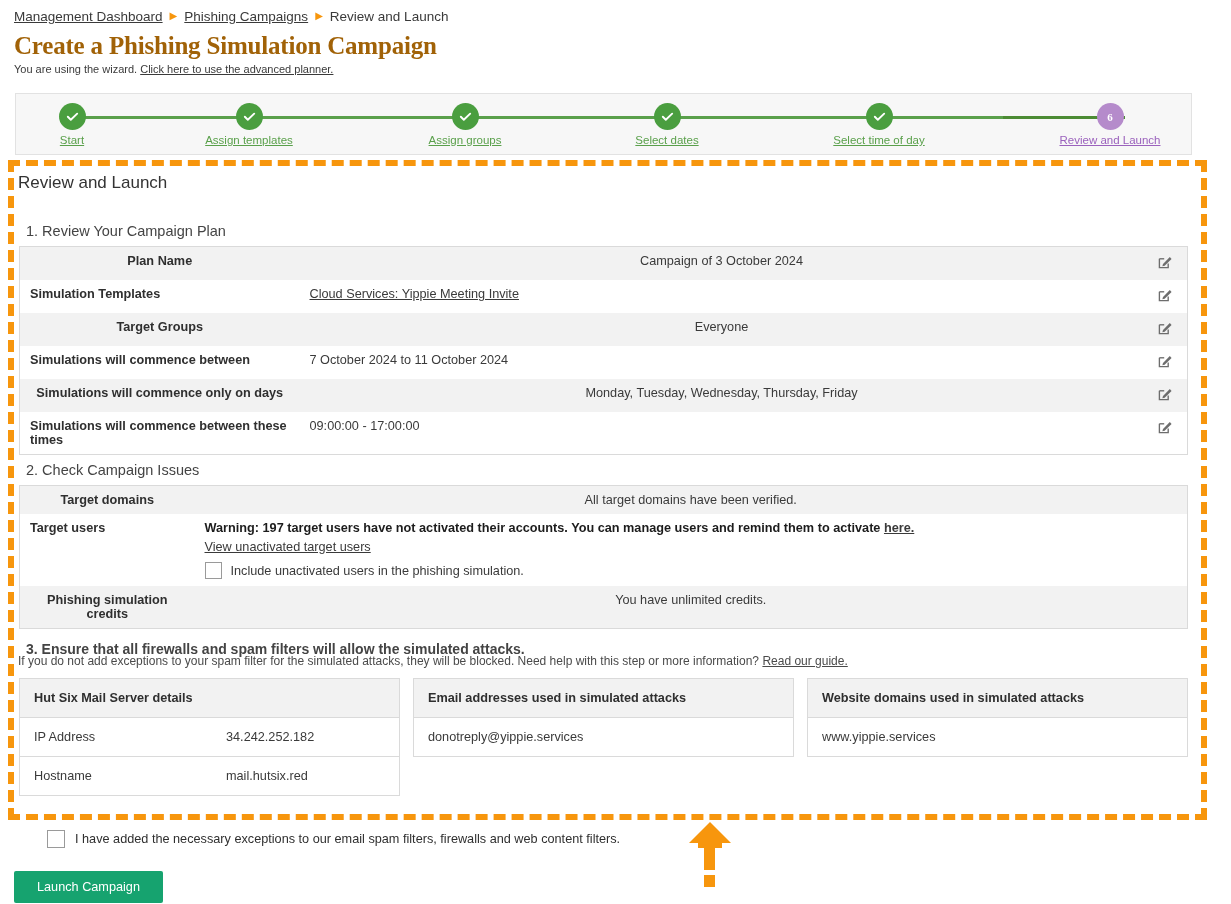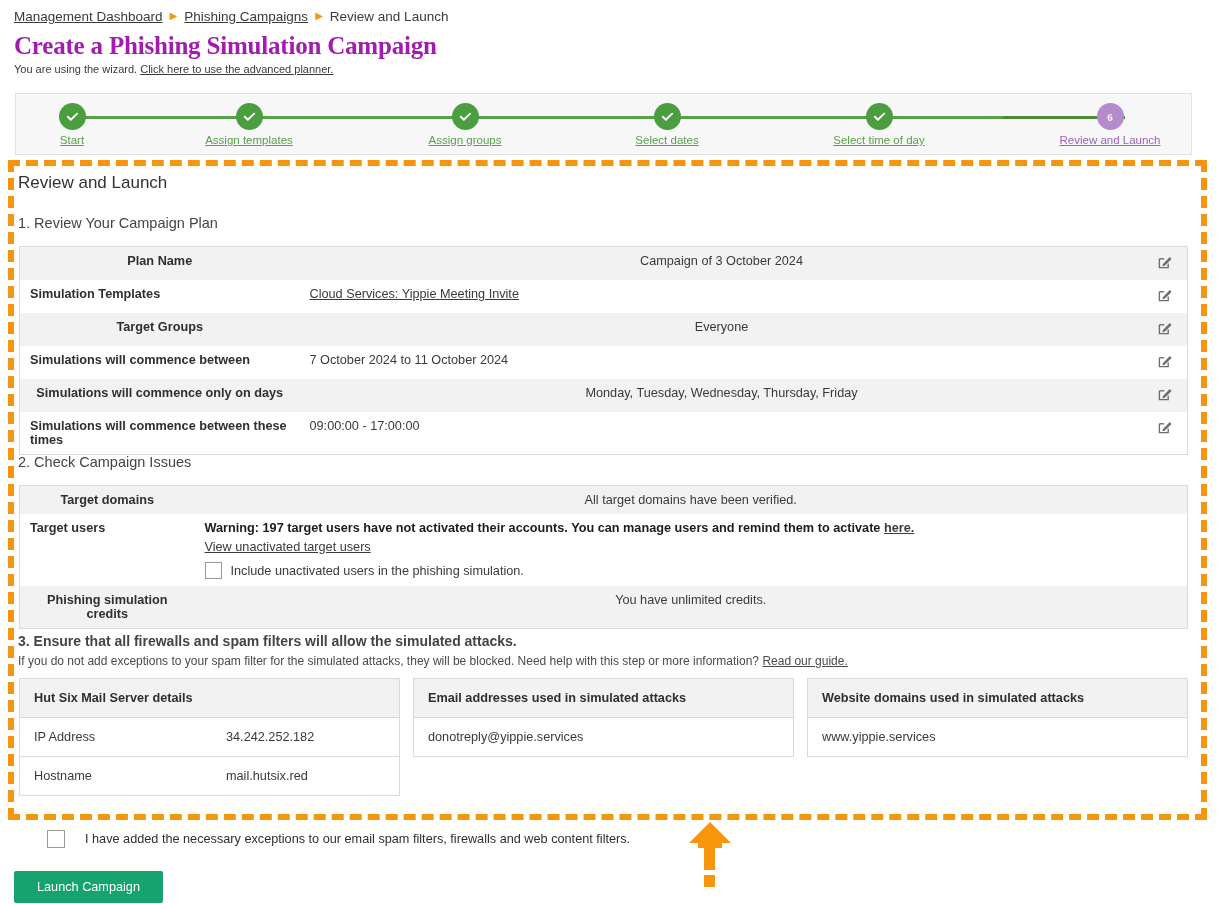--- a/index.html
+++ b/index.html
@@ -27,21 +27,21 @@
   .crumb-current { color: #3a3a3a; }
   .crumb-sep {
     color: #f7960d; font-size: 10px; line-height: 1;
     display: inline-block; transform: translateY(-1px);
   }
 
   
   .page-title {
     position: absolute; left: 14px; top: 32px;
     font-family: "Liberation Serif", serif;
-    font-weight: bold; font-size: 25px; color: #a21caf;
+    font-weight: bold; font-size: 25px; color: #a16207;
     letter-spacing: -0.2px;
   }
   .subtitle {
     position: absolute; left: 14px; top: 63px;
     font-size: 11px; color: #3a3a3a;
   }
   .subtitle a { color: #3a3a3a; text-decoration: underline; cursor: pointer; }
 
   
   .stepper {
@@ -96,21 +96,21 @@
 
   
   .content { position: absolute; left: 0; top: 160px; width: 1231px; }
   h2.review-heading {
     position: absolute; left: 18px; top: 13px;
     font-family: "Liberation Sans", sans-serif;
     font-size: 17px; font-weight: normal; color: #333; margin: 0;
   }
   h3.step-heading {
     position: absolute; left: 18px;
-    font-size: 14.5px; font-weight: normal; color: #444; margin: 0;
+    font-size: 14.5px; font-weight: normal; color: #444; margin: 8px;
   }
 
   
   table.plan, table.issues {
     position: absolute; left: 19px;
     width: 1169px; border-collapse: collapse;
     font-size: 12.7px;
     border: 1px solid #dadada;
   }
   table.plan td, table.issues td {
@@ -152,21 +152,21 @@
   }
   .card-row {
     display: flex; padding: 12px 14px; font-size: 12.7px; color: #3a3a3a;
   }
   .card-row + .card-row { border-top: 1px solid #dadada; }
   .card-row .k { width: 192px; }
 
   
   .confirm-row {
     position: absolute; left: 15px; top: 830px;
-    display: flex; align-items: center; gap: 20px; padding-left: 32px;
+    display: flex; align-items: center; gap: 10px; padding-left: 32px;
   }
   .confirm-row .cbox { width: 18px; height: 18px; }
   .confirm-row span { font-size: 12.7px; color: #2f2f2f; }
   .launch-btn {
     position: absolute; left: 14px; top: 871px;
     background: #16a36f; color: #ffffff;
     border: none; padding: 9px 23px;
     font-size: 12.7px; font-family: "Liberation Sans", sans-serif;
     cursor: pointer; border-radius: 2px;
   }

